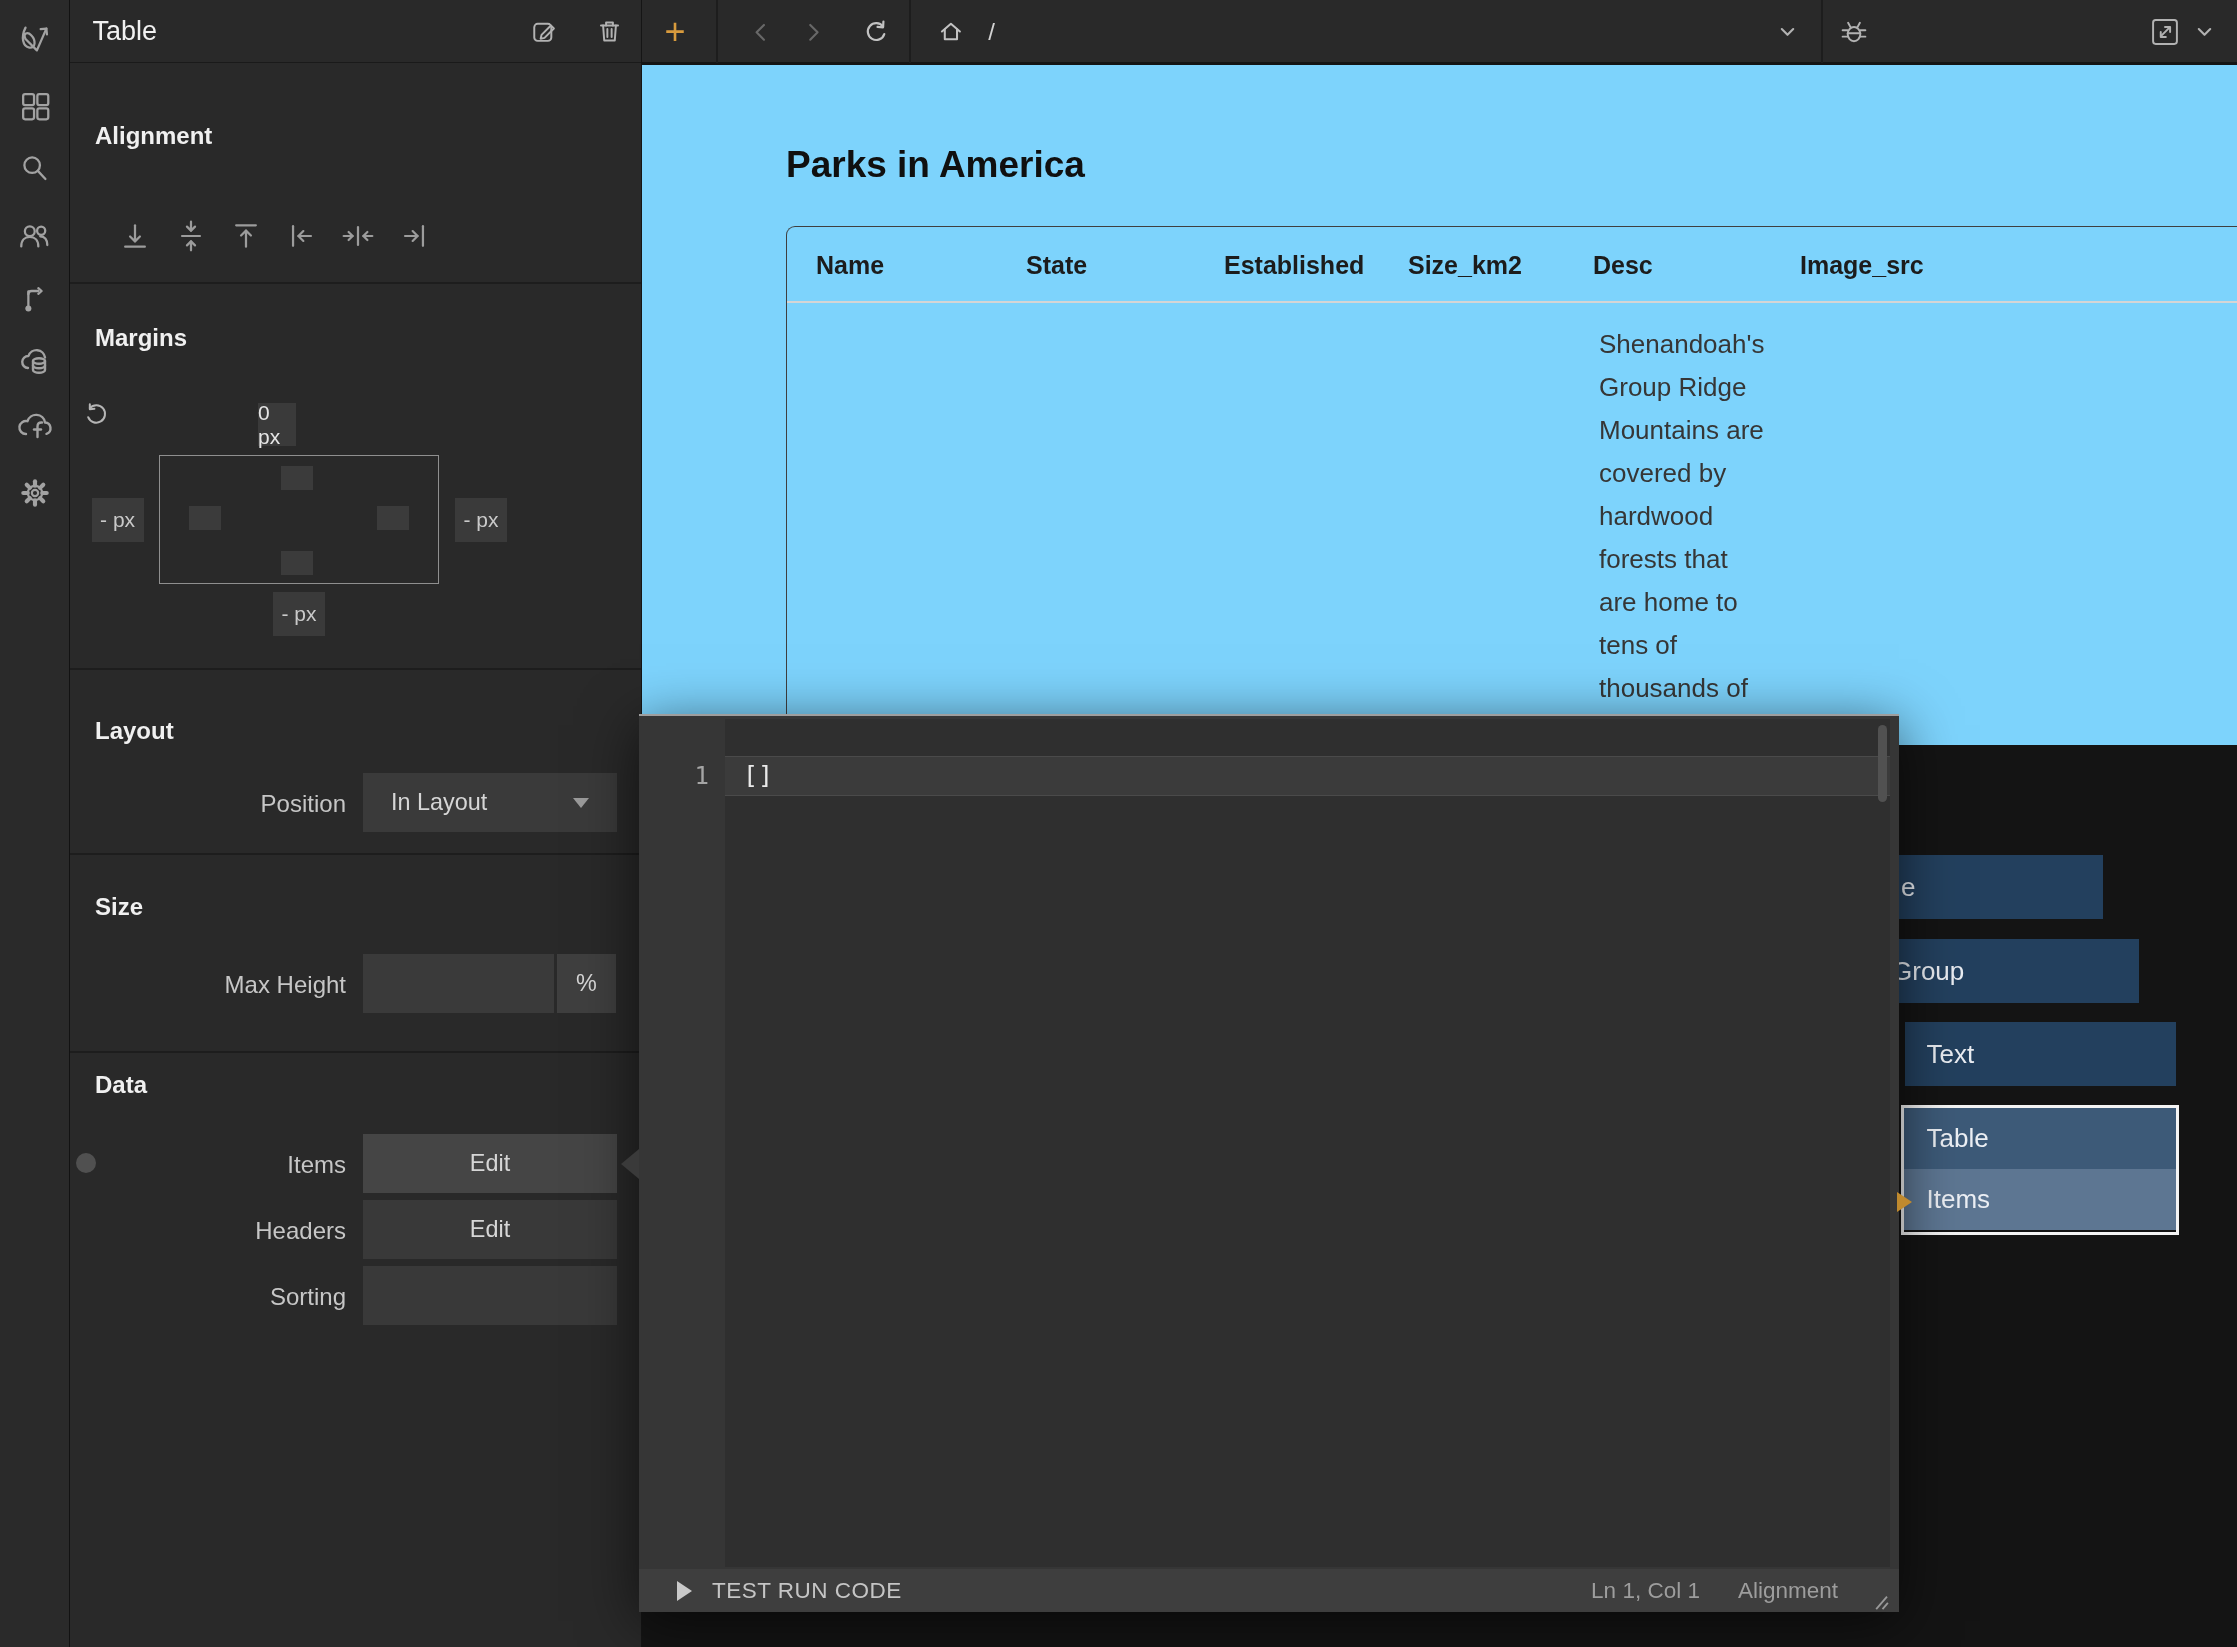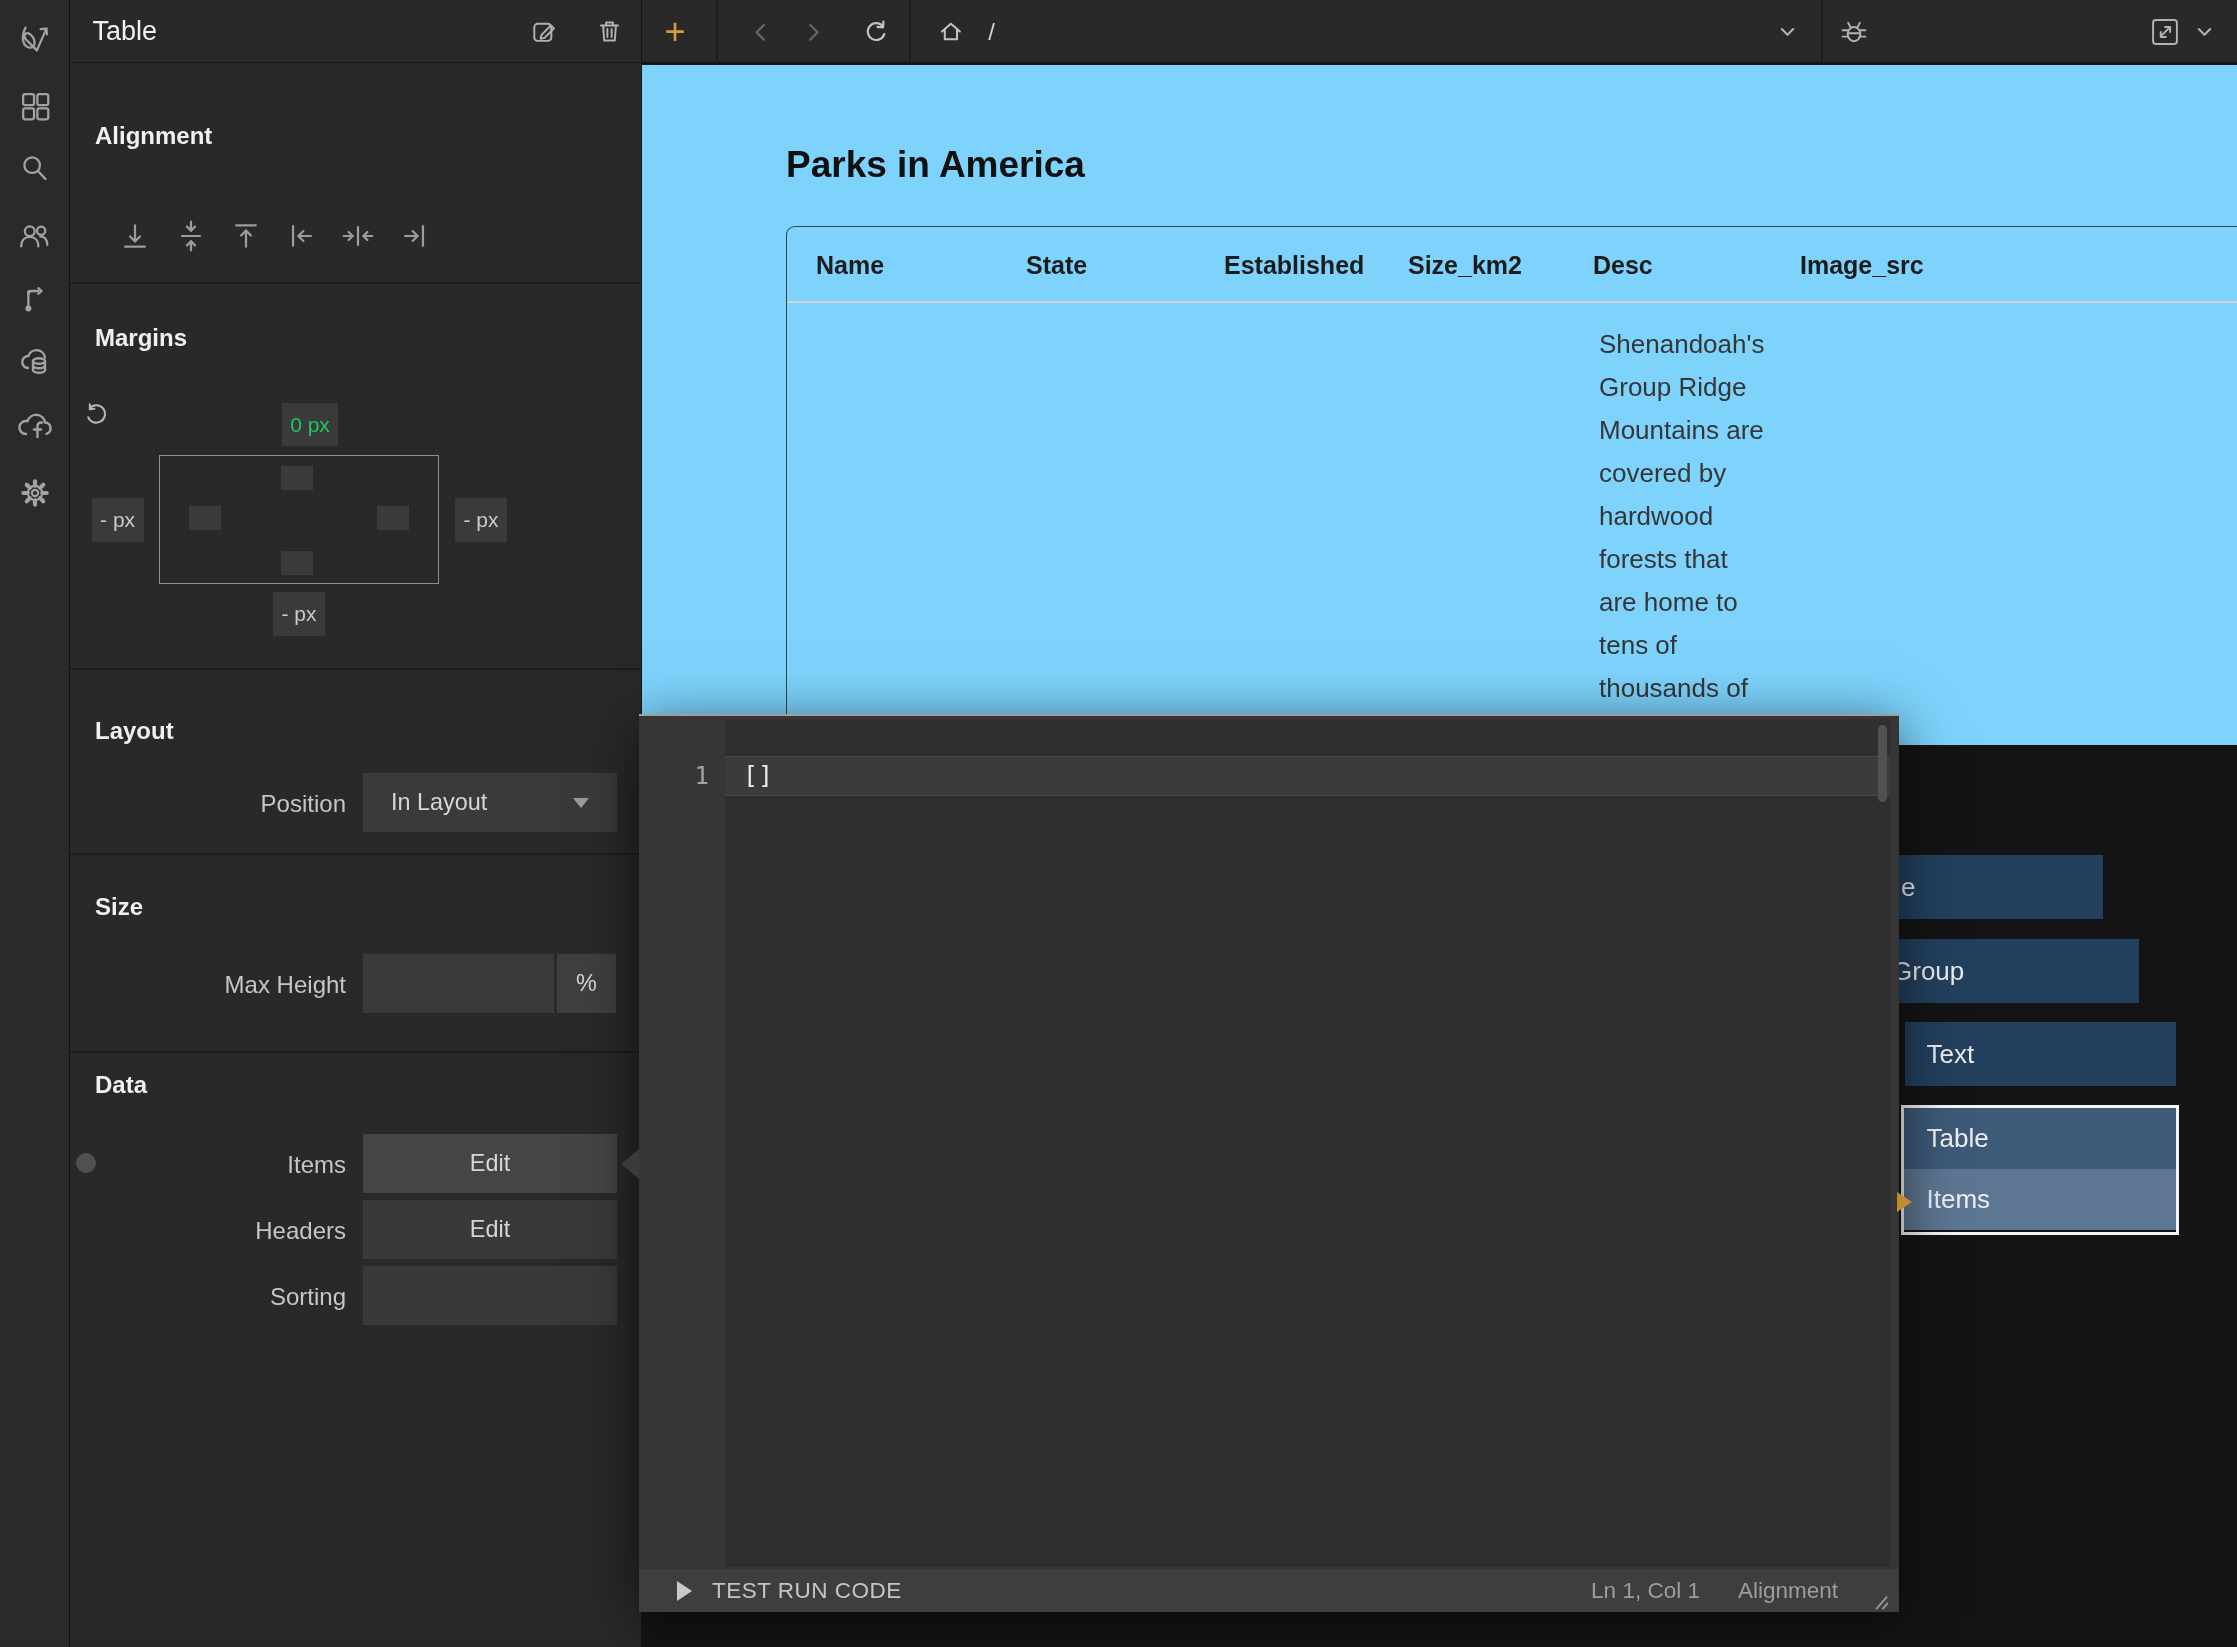--- a/index.html
+++ b/index.html
@@ -219,21 +219,21 @@
     </div>
     <div class="divider" style="top:282px"></div>
 
     <div class="section-label" style="top:324px">Margins</div>
     <div class="reset-btn">
       <svg width="25" height="25" viewBox="0 0 30 30">
           <path d="M7 6 A10.5 10.5 0 1 1 5 17"></path>
           <polyline points="7,1.5 7,7.5 12.5,7"></polyline>
         </svg>
     </div>
-    <div class="chip" style="left:212px; top:403px; width:56px; height:43px; color:#22c55e">0 px</div>
+    <div class="chip" style="left:188px; top:403px; width:38px; height:43px; color:#e5e5e5">0 px</div>
     <div class="m-rect">
       <div class="m-square" style="left:121px; top:10px"></div>
       <div class="m-square" style="left:29px; top:50px"></div>
       <div class="m-square" style="left:217px; top:50px"></div>
       <div class="m-square" style="left:121px; top:95px"></div>
     </div>
     <div class="chip" style="left:21.6px; top:498px; width:52px; height:44px">- px</div>
     <div class="chip" style="left:385px; top:498px; width:52px; height:44px">- px</div>
     <div class="chip" style="left:203px; top:592px; width:52px; height:44px">- px</div>
     <div class="divider" style="top:668px"></div>

